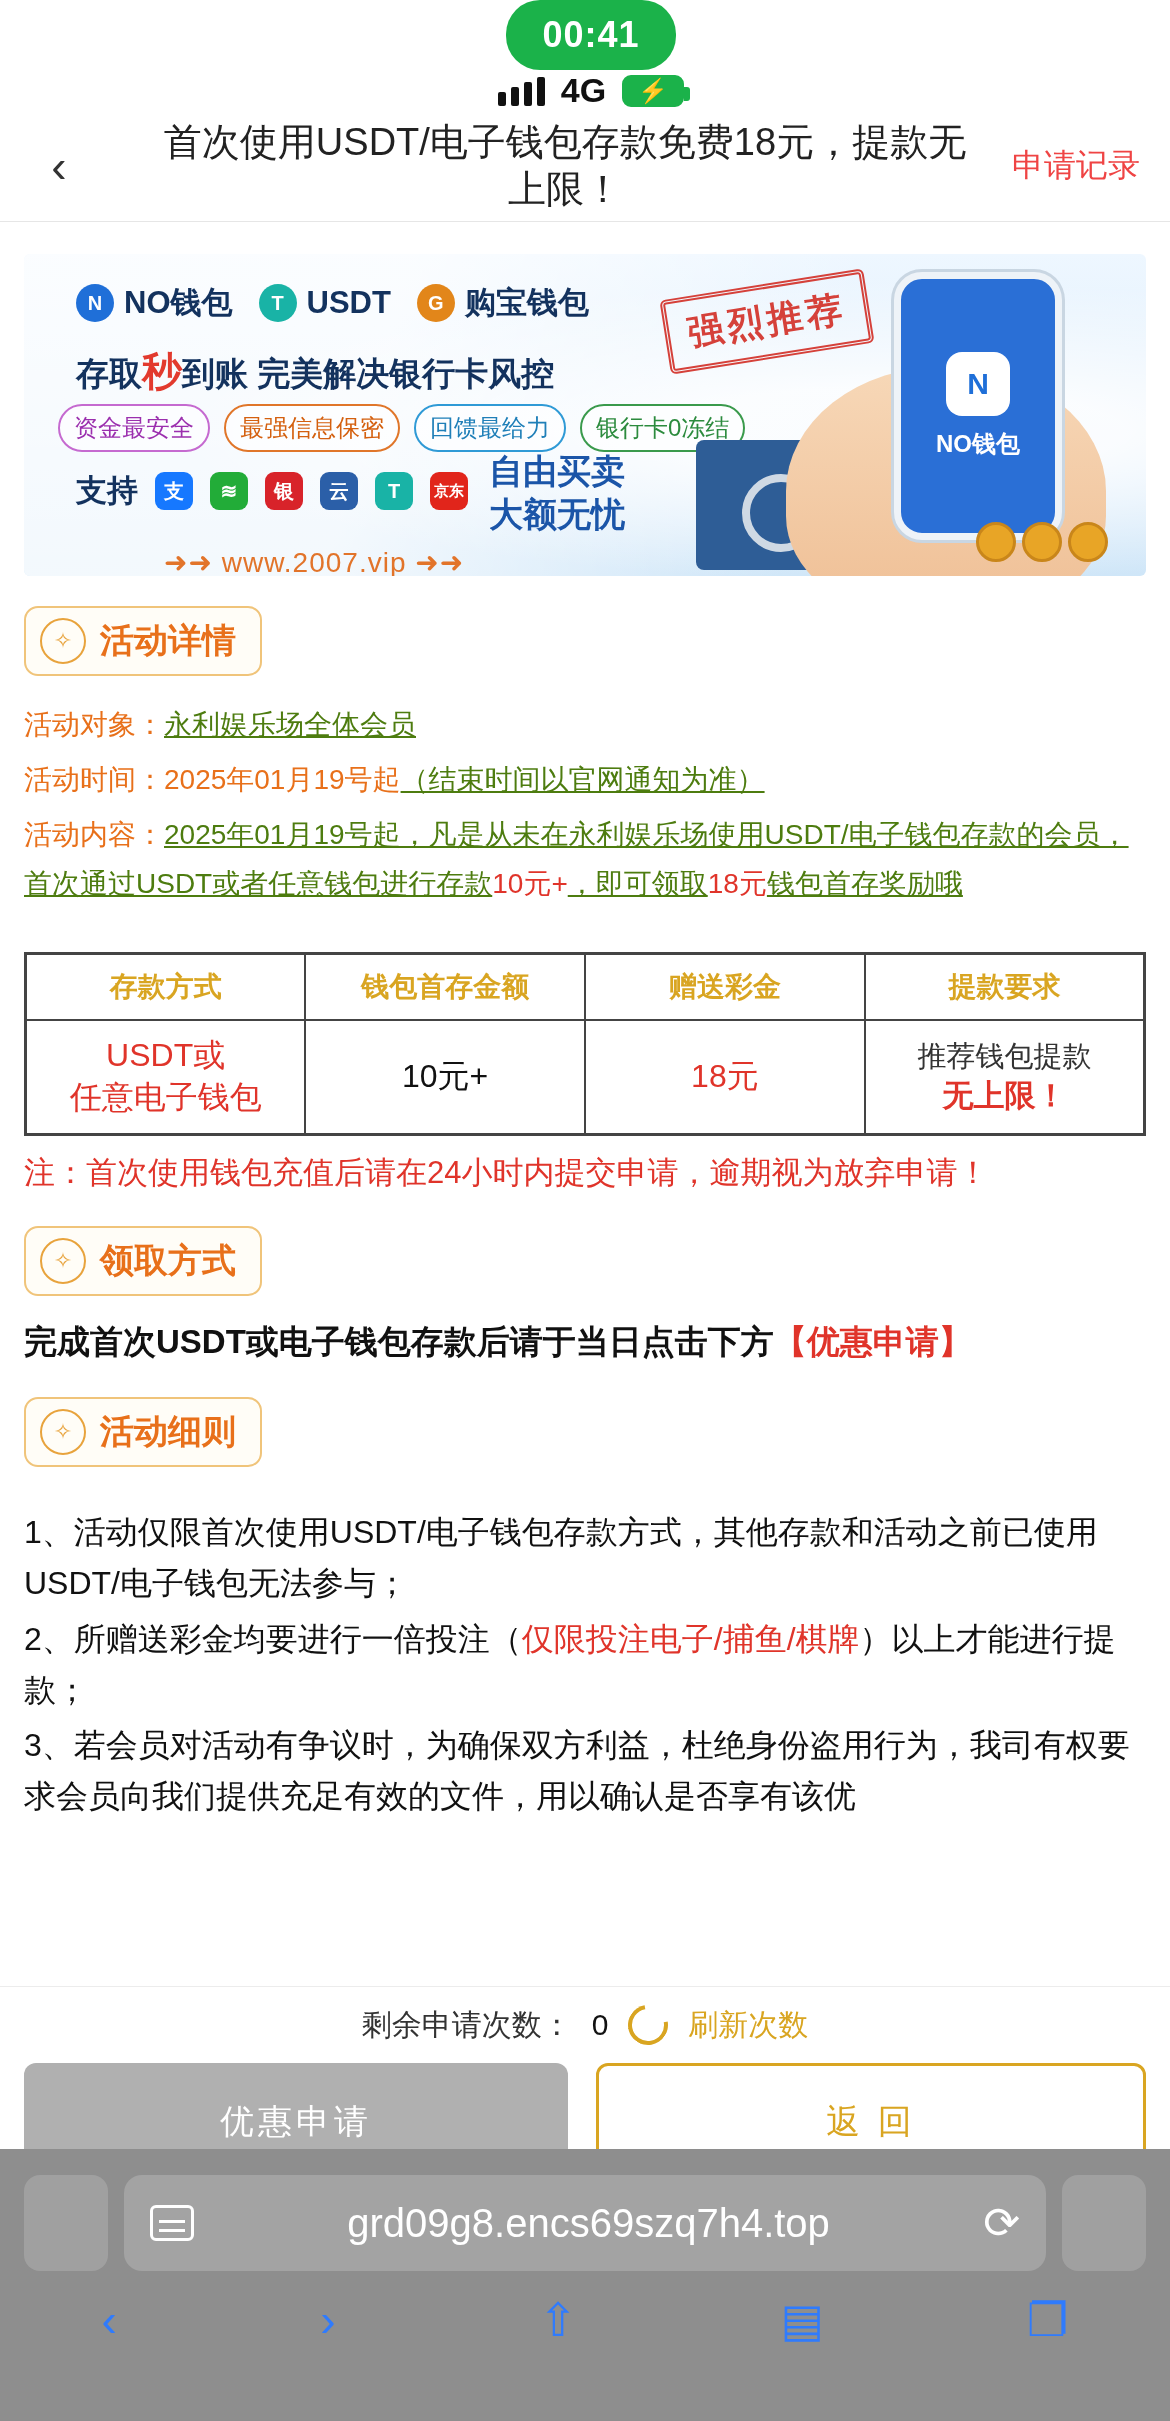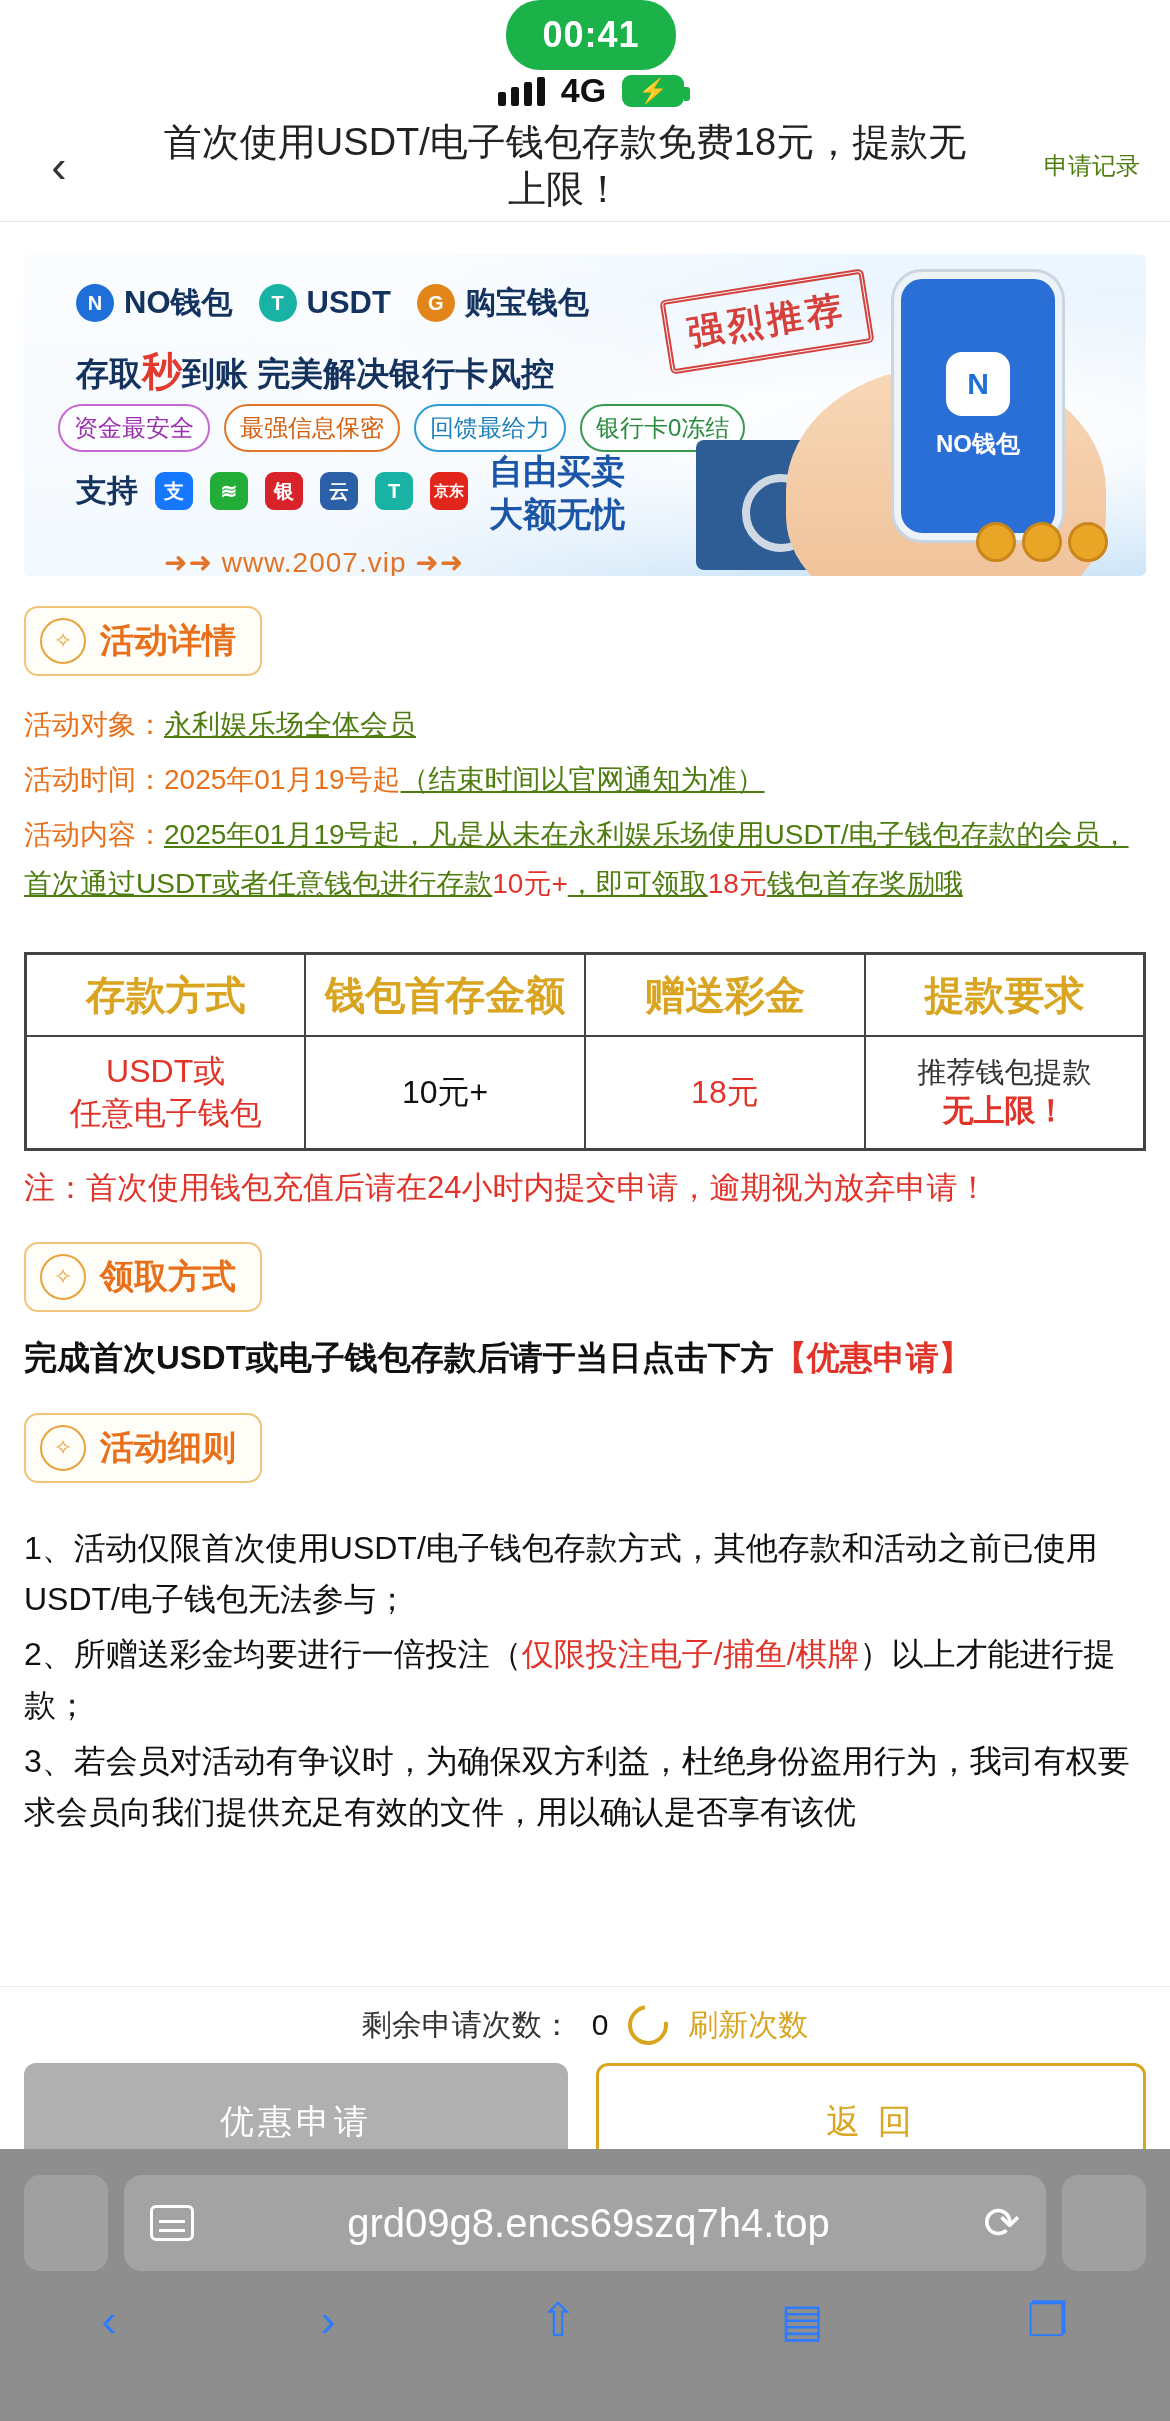--- a/index.html
+++ b/index.html
@@ -60,21 +60,21 @@
   }
   .back-chevron {
     width: 70px; height: 70px; display:flex; align-items:center; justify-content:center;
     font-size: 46px; color: #333; font-weight: 300;
   }
   .nav-title {
     position: absolute; left: 150px; right: 190px; top: 50%; transform: translateY(-50%);
     text-align: center; font-size: 38px; color: #222; line-height: 1.25; font-weight: normal;
   }
   .nav-right {
-    margin-left: auto; color: #4d7c0f; font-size: 24px; white-space: nowrap;
+    margin-left: auto; color: #ef4444; font-size: 32px; white-space: nowrap;
   }
 
   
   .content {
     position: absolute;
     top: 222px;
     left: 0; right: 0;
     bottom: 378px;
     overflow: hidden;
     background: #ffffff;
@@ -175,21 +175,21 @@
     border: 3px solid #444;
     table-layout: fixed;
   }
   table.promo th, table.promo td {
     border: 2px solid #444;
     text-align: center;
     padding: 14px 6px;
     font-size: 32px;
     line-height: 1.3;
   }
-  table.promo th { color: #d9a521; font-weight: bold; font-size: 40px; }
+  table.promo th { color: #d9a521; font-weight: bold; font-size: 28px; }
   td.red { color: #e0342a; }
   td.black { color: #111; }
   td.mix .l1 { color: #333; font-size: 29px; }
   td.mix .l2 { color: #e0342a; font-weight: bold; font-size: 31px; }
 
   .note {
     margin: 14px 24px 0 24px;
     font-size: 31px; line-height: 1.5; color: #e0342a;
   }
 

